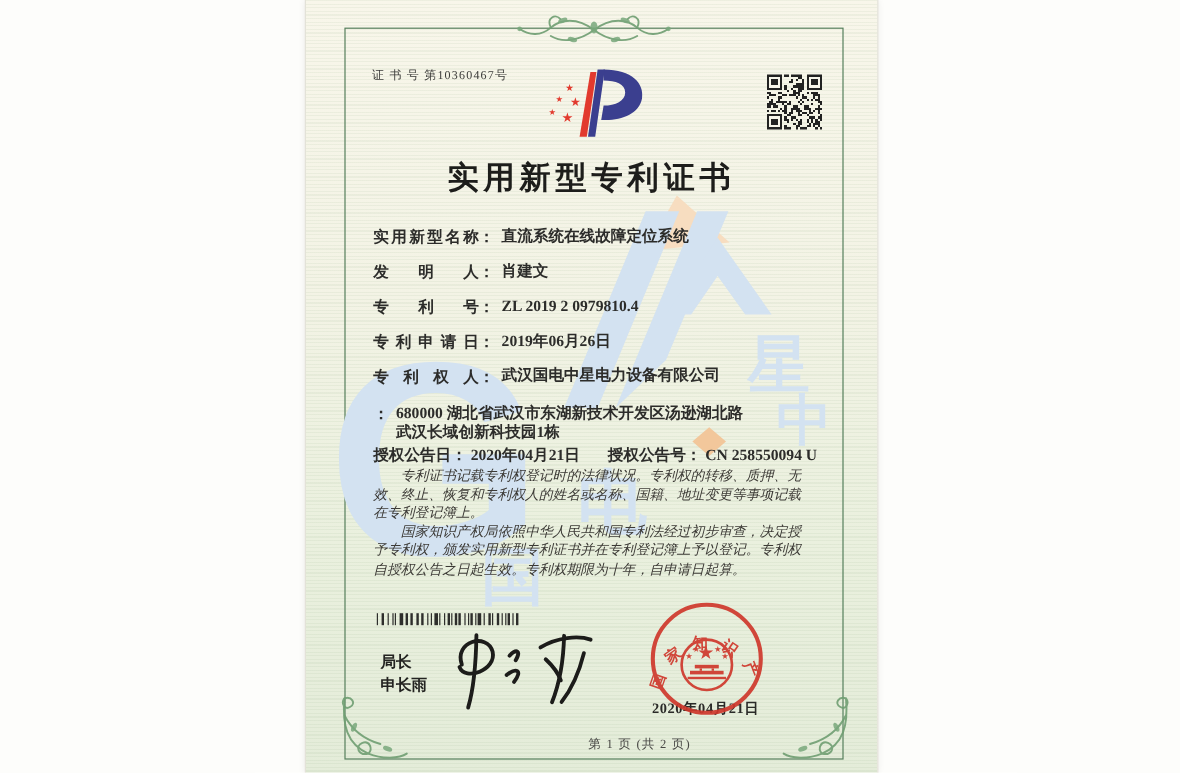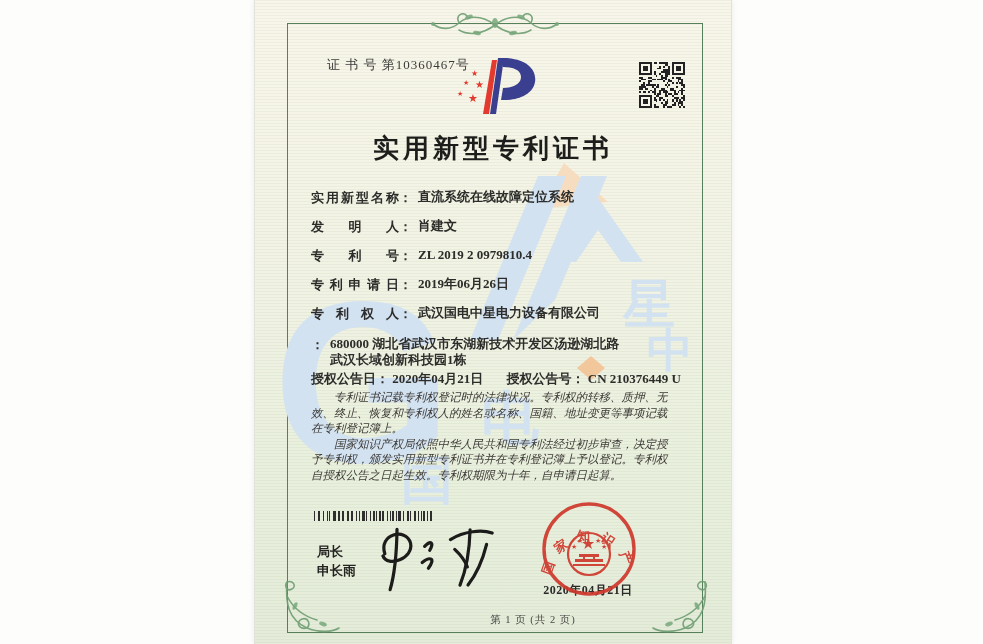--- a/index.html
+++ b/index.html
@@ -15,21 +15,21 @@
       linear-gradient(180deg,#f8f6ea 0%,#f3f3e5 38%,#eaf0de 70%,#e4ecd9 100%);
     border-left:1px solid #e3e2d8;border-right:1px solid #e3e2d8;
     box-shadow:0 0 6px rgba(0,0,0,0.08);
   }
   .frame{
     position:absolute;left:32px;top:23px;width:414px;height:608px;
     border:1.5px solid #567f5c;z-index:1;
   }
   .wm{position:absolute;left:0;top:0;width:476px;height:644px;z-index:2;pointer-events:none;}
   .content{position:absolute;left:0;top:0;width:476px;height:644px;z-index:3;}
-  .cert-no{position:absolute;left:55px;top:56px;font-size:13px;color:#3a3a38;letter-spacing:1px;margin-left:17px;}
+  .cert-no{position:absolute;left:55px;top:56px;font-size:10px;color:#3a3a38;letter-spacing:1px;}
   .logo{position:absolute;left:196px;top:50px;}
   .qr{position:absolute;left:384px;top:62px;width:46px;height:46px;}
   .title{
     position:absolute;left:0;top:131px;width:476px;text-align:center;
     font-size:26px;font-weight:bold;color:#1d1d1b;letter-spacing:4px;
   }
   .field{position:absolute;left:56px;font-size:13px;color:#2c2c2a;font-weight:600;display:flex;}
   .field .lab{display:inline-block;width:88px;text-align:justify;text-align-last:justify;flex:none;}
   .field .colon{flex:none;margin-right:6px;}
   .field .val{display:inline-block;max-width:300px;line-height:16px;}
@@ -373,21 +373,21 @@
       </div>
       <div class="field row6">
           <span class="colon">：</span>
         <span class="val">680000 湖北省武汉市东湖新技术开发区汤逊湖北路武汉长域创新科技园1栋</span>
       </div>
 
       <div class="grant">
         <span>授权公告日</span><span>：</span>
         <span>2020年04月21日</span>
         <span class="pair2">授权公告号</span><span>：</span>
-        <span>CN 210376449 U</span>
+        <span>CN 258550094 U</span>
       </div>
 
       <div class="legal">
         <p>专利证书记载专利权登记时的法律状况。专利权的转移、质押、无效、终止、恢复和专利权人的姓名或名称、国籍、地址变更等事项记载在专利登记簿上。</p>
         <p>国家知识产权局依照中华人民共和国专利法经过初步审查，决定授予专利权，颁发实用新型专利证书并在专利登记簿上予以登记。专利权自授权公告之日起生效。专利权期限为十年，自申请日起算。</p>
       </div>
 
       <div class="barcode" id="barcode">
           <div style="width: 1px; margin-right: 3px;"></div>
           <div style="width: 2px; margin-right: 3px;"></div>

